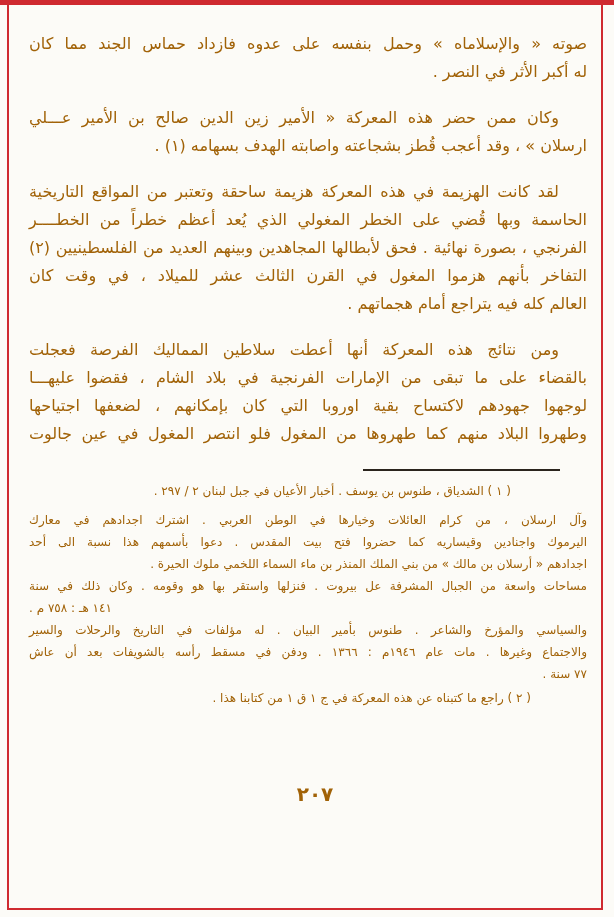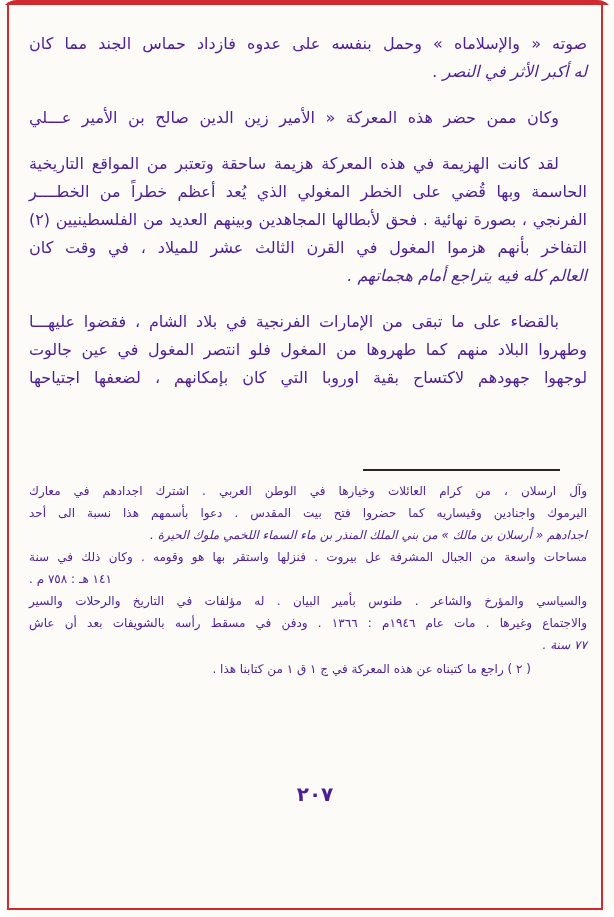--- a/index.html
+++ b/index.html
@@ -7,23 +7,22 @@
     padding: 0;
     background: #ffffff;
   }
   .page {
     position: relative;
     width: 614px;
     height: 917px;
     background: #fcfbf7;
     font-family: "DejaVu Sans", sans-serif;
     direction: rtl;
-    color: #4c1d95;
+    color: #a16207;
     overflow: hidden;
-    border-radius: 17px;
   }
   
   .frame-top {
     position: absolute; top: 0; left: 0; right: 0; height: 5px;
     background: #cf2a30;
   }
   .frame-left {
     position: absolute; top: 0; bottom: 7px; left: 7px; width: 2px;
     background: #cf2a30;
   }
@@ -42,21 +41,21 @@
     font-size: 16px;
     line-height: 28px;
   }
   .para { margin: 0 0 18px 0; }
   .para.indent .line:first-child { padding-right: 28px; }
 
   .line {
     text-align: justify;
     text-align-last: justify;
   }
-  .line.last-right { text-align-last: right; font-style: italic; }
+  .line.last-right { text-align-last: right; }
   .line.last-left  { text-align-last: left; }
   .line.last-justify { text-align-last: justify; }
 
   .fn-separator {
     position: absolute;
     top: 469px; right: 54px;
     width: 197px; height: 2px;
     background: #2a241d;
   }
   .footnotes {
@@ -96,38 +95,41 @@
   <div class="frame-right"></div>
   <div class="frame-bottom"></div>
 
   <div class="body-text">
     <div class="para">
         <div class="line">صوته « والإسلاماه » وحمل بنفسه على عدوه فازداد حماس الجند مما كان</div>
         <div class="line last-right">له أكبر الأثر في النصر .</div>
       </div>
     <div class="para indent">
         <div class="line">وكان ممن حضر هذه المعركة « الأمير زين الدين صالح بن الأمير عـــلي</div>
+        <div class="line last-right">ارسلان » ، وقد أعجب قُطز بشجاعته واصابته الهدف بسهامه (١) .</div>
       </div>
     <div class="para indent">
         <div class="line">لقد كانت الهزيمة في هذه المعركة هزيمة ساحقة وتعتبر من المواقع التاريخية</div>
         <div class="line">الحاسمة وبها قُضي على الخطر المغولي الذي يُعد أعظم خطراً من الخطــــر</div>
         <div class="line">الفرنجي ، بصورة نهائية . فحق لأبطالها المجاهدين وبينهم العديد من الفلسطينيين (٢)</div>
         <div class="line">التفاخر بأنهم هزموا المغول في القرن الثالث عشر للميلاد ، في وقت كان</div>
         <div class="line last-right">العالم كله فيه يتراجع أمام هجماتهم .</div>
       </div>
     <div class="para indent">
+        <div class="line">ومن نتائج هذه المعركة أنها أعطت سلاطين المماليك الفرصة فعجلت</div>
         <div class="line">بالقضاء على ما تبقى من الإمارات الفرنجية في بلاد الشام ، فقضوا عليهـــا</div>
+        <div class="line last-justify">لوجهوا جهودهم لاكتساح بقية اوروبا التي كان بإمكانهم ، لضعفها اجتياحها</div>
         <div class="line">وطهروا البلاد منهم كما طهروها من المغول فلو انتصر المغول في عين جالوت</div>
-        <div class="line last-justify">لوجهوا جهودهم لاكتساح بقية اوروبا التي كان بإمكانهم ، لضعفها اجتياحها</div>
       </div>
   </div>
 
   <div class="fn-separator"></div>
 
   <div class="footnotes">
+    <div class="fn-source">( ١ ) الشدياق ، طنوس بن يوسف . أخبار الأعيان في جبل لبنان ٢ / ٢٩٧ .</div>
     <div class="fn-para">
         <div class="line">وآل ارسلان ، من كرام العائلات وخيارها في الوطن العربي . اشترك اجدادهم في معارك</div>
         <div class="line">اليرموك واجنادين وقيساريه كما حضروا فتح بيت المقدس . دعوا بأسمهم هذا نسبة الى أحد</div>
         <div class="line last-right">اجدادهم « أرسلان بن مالك » من بني الملك المنذر بن ماء السماء اللخمي ملوك الحيرة .</div>
       </div>
     <div class="fn-para">
         <div class="line">مساحات واسعة من الجبال المشرفة عل بيروت . فنزلها واستقر بها هو وقومه . وكان ذلك في سنة</div>
         <div class="line last-left">١٤١ هـ : ٧٥٨ م .</div>
       </div>
     <div class="fn-para">

